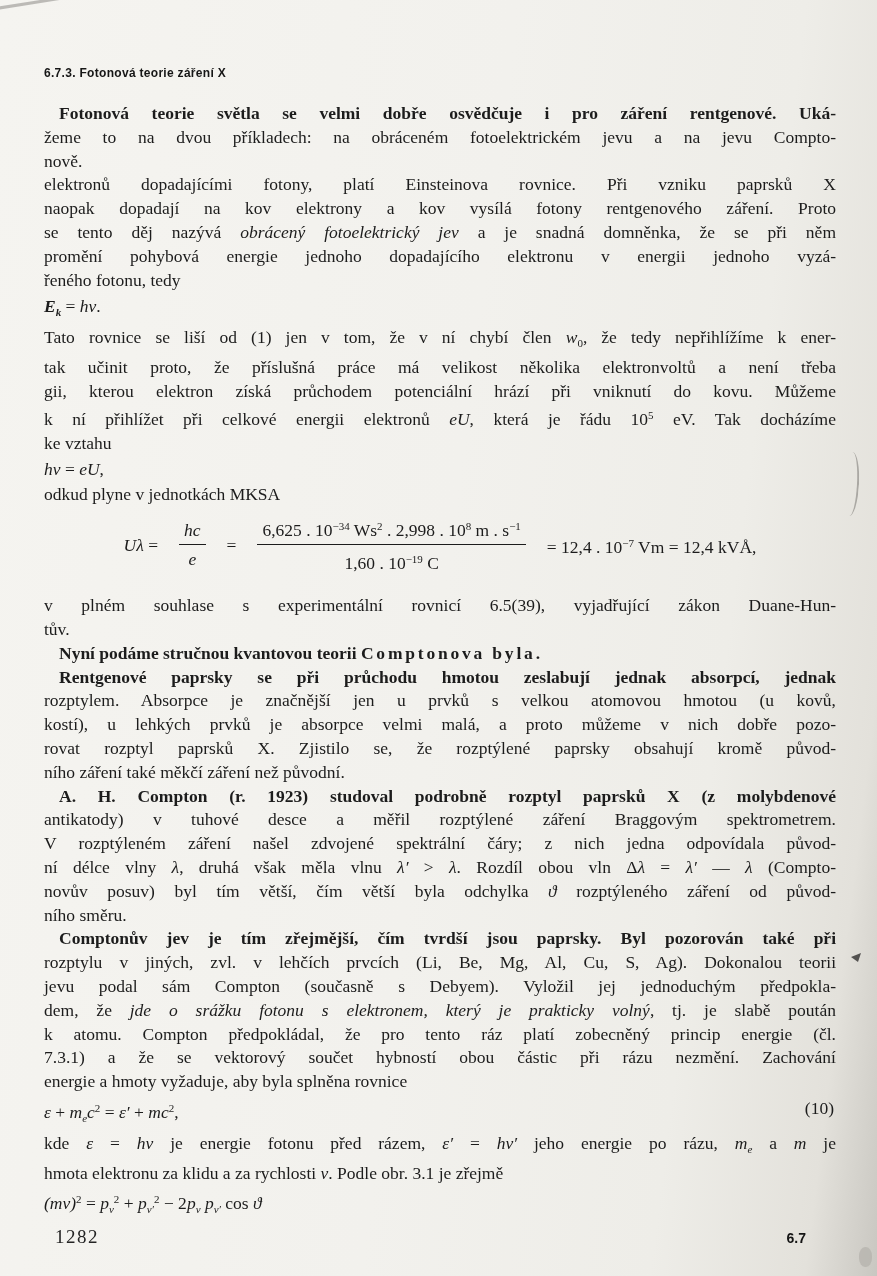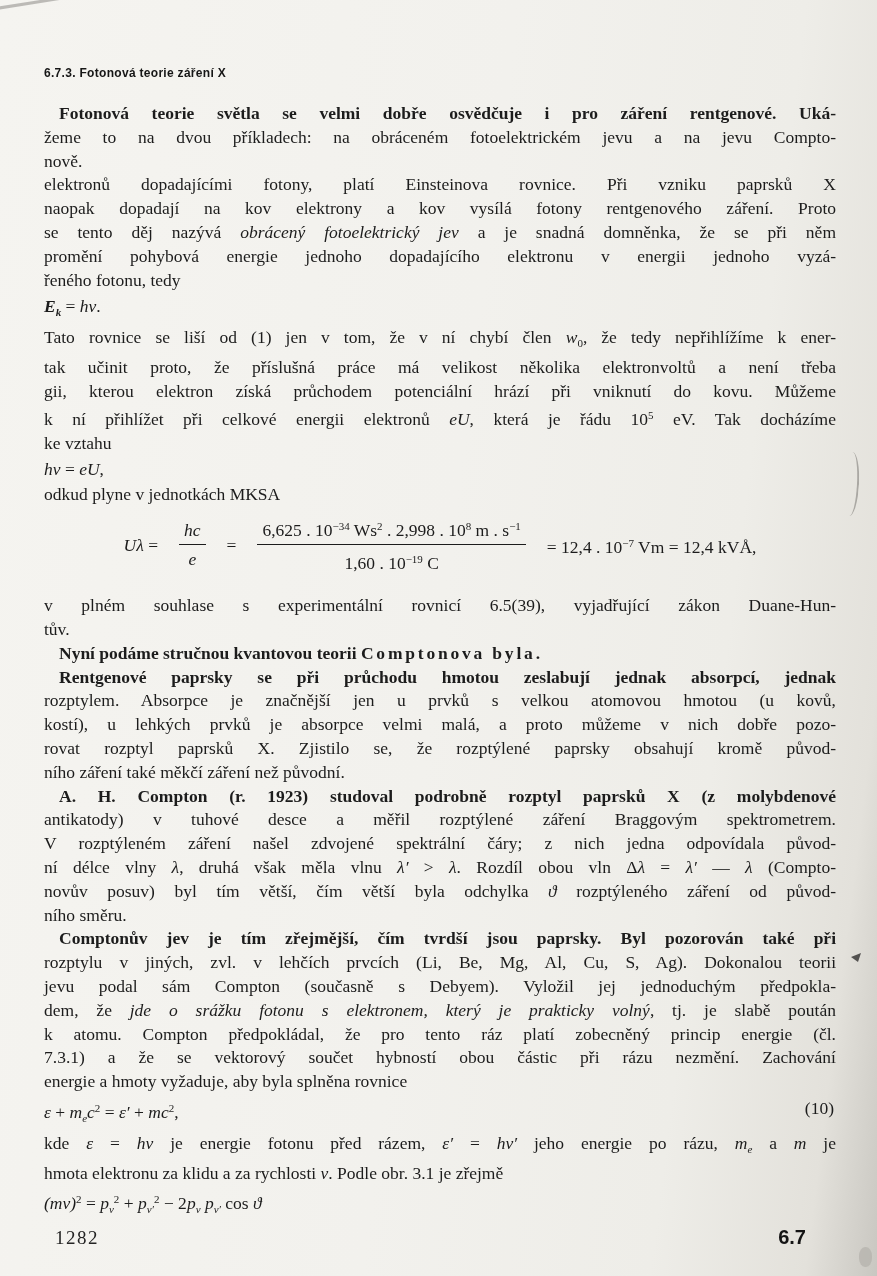--- a/index.html
+++ b/index.html
@@ -37,21 +37,21 @@
     display:flex; justify-content:center; align-items:center;
     gap:21px; font-size:17.5px; margin:8px 0 20px 0; line-height:22px;
   }
   .frac { display:inline-flex; flex-direction:column; text-align:center; }
   .frac .num { padding:0 5px 3px 5px; border-bottom:1.5px solid #1c1c1c; }
   .frac .den { padding:3px 5px 0 5px; }
   .footer { position:absolute; left:44px; top:1210px; width:792px;
             display:flex; justify-content:space-between; align-items:baseline;margin-top:16px; }
   .footer-page { font-size:19px; letter-spacing:1.5px; color:#242424; margin-left:11px; }
   .footer-sec  { font-family:"Liberation Sans", sans-serif; font-weight:700;
-                 font-size:20px; color:#141414; margin-right:30px; }
+                 font-size:14px; color:#141414; margin-right:30px; }
   
   .art-corner { position:absolute; left:-4px; top:7px; width:92px; height:2.5px;
                 background:#8d8b87; transform:rotate(-9deg); transform-origin:left top;
                 border-radius:2px; opacity:.55; }
   .art-curve  { position:absolute; left:843px; top:452px; width:14px; height:64px;
                 border-right:2px solid #6f6d69; border-radius:50%; opacity:.5;
                 transform:rotate(3deg); }
   .art-speck  { position:absolute; left:851px; top:953px; width:10px; height:9px;
                 background:#3b3a38; clip-path:polygon(0 45%,100% 0,70% 100%); opacity:.85; }
   .art-smudge { position:absolute; left:859px; top:1247px; width:13px; height:20px;

